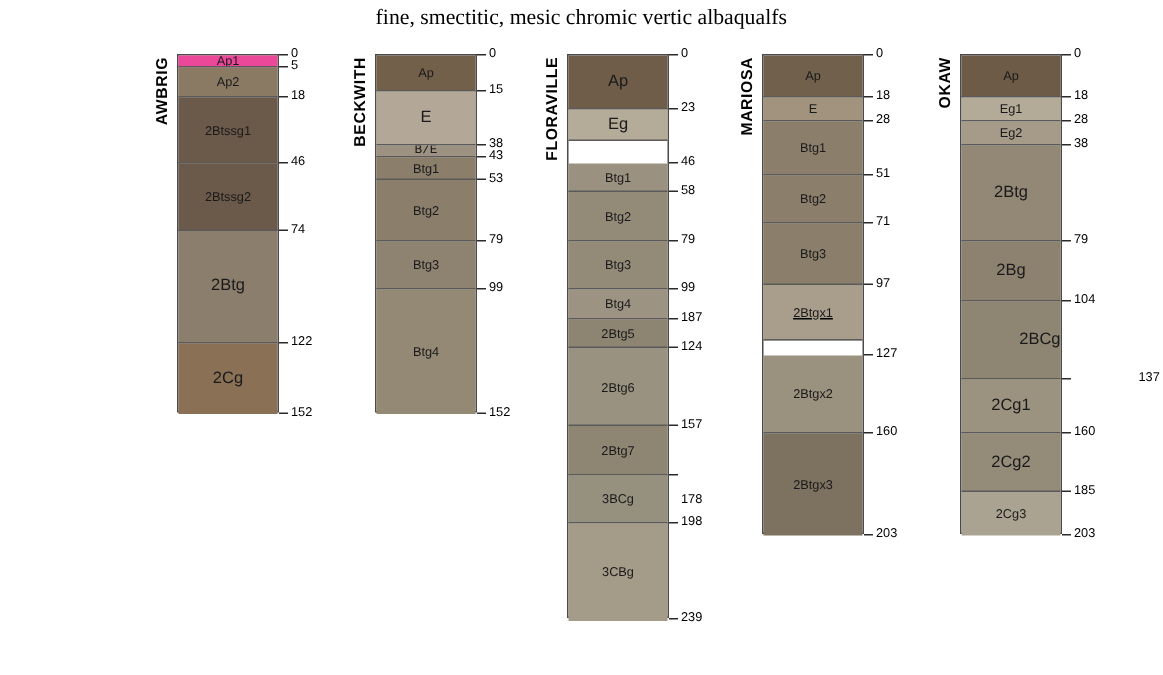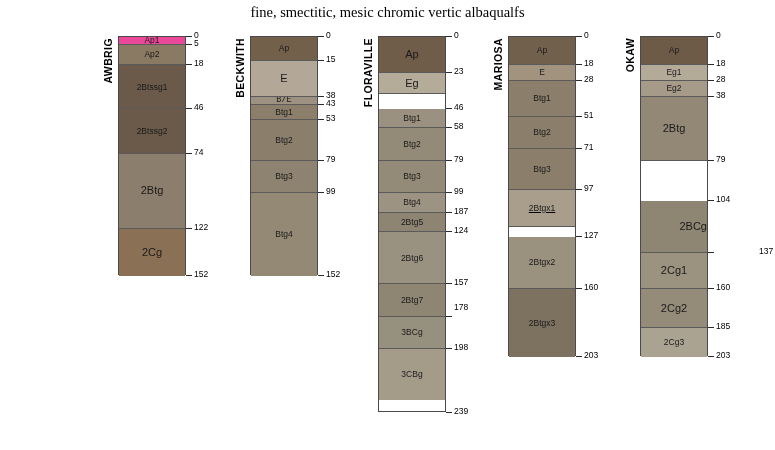--- a/index.html
+++ b/index.html
@@ -193,21 +193,21 @@
         </div>
         <div class="hz" style="top: 195.3px; height: 51.975px; background: rgb(154, 146, 128);">
           <span class="hz-name">2Btg6</span>
         </div>
         <div class="hz" style="top: 247.275px; height: 33.075px; background: rgb(142, 133, 115);">
           <span class="hz-name">2Btg7</span>
         </div>
         <div class="hz" style="top: 280.35px; height: 31.5px; background: rgb(150, 144, 126);">
           <span class="hz-name">3BCg</span>
         </div>
-        <div class="hz" style="top: 311.85px; height: 51px; background: rgb(164, 155, 137); border-bottom: none;">
+        <div class="hz" style="top: 311.85px; height: 65px; background: rgb(164, 155, 137); border-bottom: none;">
           <span class="hz-name">3CBg</span>
         </div>
       </div>
       <div class="tick" style="left: 446px; top: 36px; width: 6px;"></div>
       <div class="depth-lab" style="left: 454px; top: 30px;">0</div>
       <div class="tick" style="left: 446px; top: 72.225px; width: 6px;"></div>
       <div class="depth-lab" style="left: 454px; top: 66.225px;">23</div>
       <div class="tick" style="left: 446px; top: 108.45px; width: 6px;"></div>
       <div class="depth-lab" style="left: 454px; top: 102.45px;">46</div>
       <div class="tick" style="left: 446px; top: 127.35px; width: 6px;"></div>
@@ -216,21 +216,21 @@
       <div class="depth-lab" style="left: 454px; top: 154.425px;">79</div>
       <div class="tick" style="left: 446px; top: 191.925px; width: 6px;"></div>
       <div class="depth-lab" style="left: 454px; top: 185.925px;">99</div>
       <div class="tick" style="left: 446px; top: 212.4px; width: 6px;"></div>
       <div class="depth-lab" style="left: 454px; top: 206.4px;">187</div>
       <div class="tick" style="left: 446px; top: 231.3px; width: 6px;"></div>
       <div class="depth-lab" style="left: 454px; top: 225.3px;">124</div>
       <div class="tick" style="left: 446px; top: 283.275px; width: 6px;"></div>
       <div class="depth-lab" style="left: 454px; top: 277.275px;">157</div>
       <div class="tick" style="left: 446px; top: 316.35px; width: 6px;"></div>
-      <div class="depth-lab" style="left: 454px; top: 302px; text-align: right;">178</div>
+      <div class="depth-lab" style="left: 454px; top: 327px; text-align: right;">178</div>
       <div class="tick" style="left: 446px; top: 347.85px; width: 6px;"></div>
       <div class="depth-lab" style="left: 454px; top: 341.85px;">198</div>
       <div class="tick" style="left: 446px; top: 412.425px; width: 6px;"></div>
       <div class="depth-lab" style="left: 454px; top: 406.425px;">239</div>
     </div>
     <div class="profile" style="left: 0px; width: 775px;">
       <div class="prof-label" style="left: 492px; top: 38px;">MARIOSA</div>
       <div class="column" style="left: 508px; top: 36px; width: 68px; height: 319.725px;">
         <div class="hz" style="top: 0px; height: 28.35px; background: rgb(113, 96, 76);">
           <span class="hz-name">Ap</span>
@@ -283,20 +283,23 @@
           <span class="hz-name">Ap</span>
         </div>
         <div class="hz" style="top: 28.35px; height: 15.75px; background: rgb(180, 170, 152);">
           <span class="hz-name">Eg1</span>
         </div>
         <div class="hz" style="top: 44.1px; height: 15.75px; background: rgb(166, 155, 137);">
           <span class="hz-name">Eg2</span>
         </div>
         <div class="hz" style="top: 59.85px; height: 64.575px; background: rgb(147, 136, 118);">
           <span class="hz-name big">2Btg</span>
+        </div>
+        <div class="hz" style="top: 124.425px; height: 39.375px; background: rgb(141, 130, 112);">
+          <span class="hz-name big">2Bg</span>
         </div>
         <div class="hz" style="top: 163.8px; height: 51.975px; background: rgb(143, 133, 115); justify-content: flex-end;">
           <span class="hz-name big">2BCg</span>
         </div>
         <div class="hz" style="top: 215.775px; height: 36.225px; background: rgb(156, 146, 128);">
           <span class="hz-name big">2Cg1</span>
         </div>
         <div class="hz" style="top: 252px; height: 39.375px; background: rgb(149, 139, 121);">
           <span class="hz-name big">2Cg2</span>
         </div>

